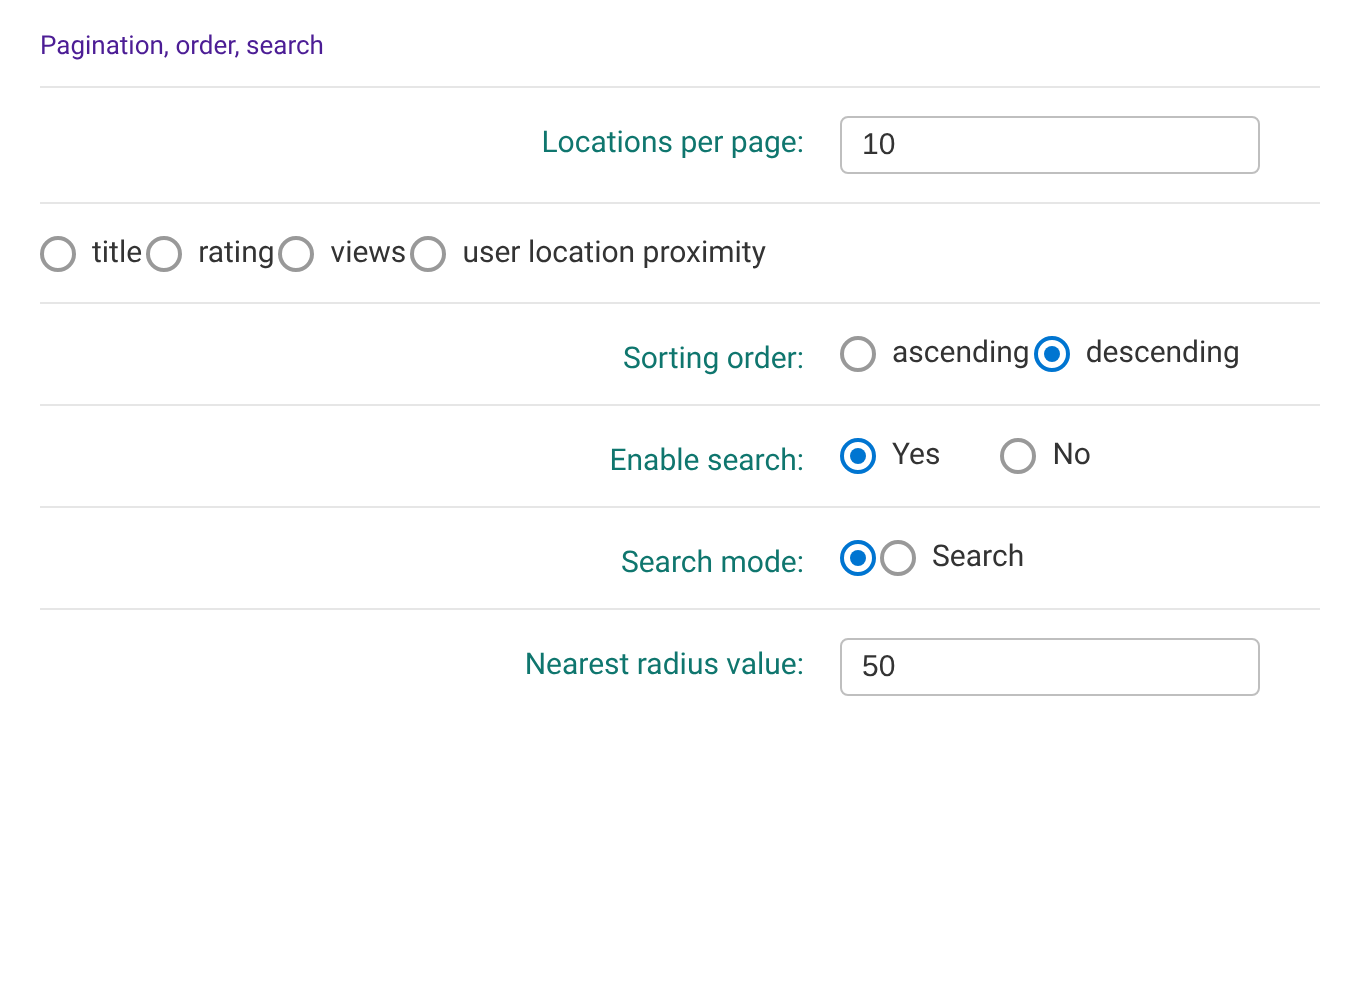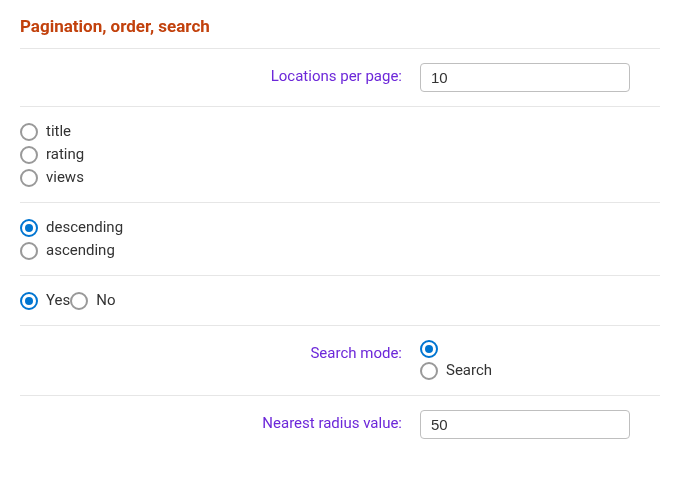--- a/index.html
+++ b/index.html
@@ -5,58 +5,59 @@
     * { margin: 0; padding: 0; box-sizing: border-box; }
     body {
       font-family: -apple-system, BlinkMacSystemFont, "Segoe UI", Roboto, sans-serif;
       font-size: 15px;
       color: #333;
       background: #fff;
       padding: 10px 20px;
       width: 680px;
     }
     .section-title {
-      font-weight: 700;
-      font-size: 17px;
-      color: #c2410c;
+      font-weight: 400;
+      font-size: 13px;
+      color: #4c1d95;
       padding: 6px 0 12px;
     }
     .divider {
       border-top: 1px solid #e6e6e6;
     }
     .field-row {
       display: flex;
       align-items: flex-start;
       padding: 14px 0;
     }
     .field-label {
       width: 400px;
       text-align: right;
       padding-right: 18px;
       padding-top: 4px;
-      color: #6d28d9;
+      color: #0f766e;
     }
     .field-control {
       flex: 1;
     }
     input[type="text"] {
       width: 210px;
       padding: 5px 10px;
       font-size: 15px;
       border: 1px solid #bfbfbf;
       border-radius: 4px;
       color: #333;
     }
     .radio-group-vertical {
       display: flex;
-      flex-direction: column;
+      flex-direction: row;
       gap: 2px;
     }
     .radio-group-horizontal {
       display: flex;
+      gap: 30px;
       text-align: right;
     }
     .radio-item {
       display: flex;
       align-items: center;
       gap: 8px;
       cursor: pointer;
       line-height: 1.4;
     }
     .radio {
@@ -107,42 +108,48 @@
         <span class="radio-label">title</span>
       </label>
       <label class="radio-item">
         <span class="radio"></span>
         <span class="radio-label">rating</span>
       </label>
       <label class="radio-item">
         <span class="radio"></span>
         <span class="radio-label">views</span>
       </label>
-    </div>
-  </div>
-</div>
-
-<div class="divider"></div>
-<div class="field-row">
-  <div class="field-control">
-    <div class="radio-group-vertical">
-      <label class="radio-item">
-        <span class="radio checked"></span>
-        <span class="radio-label">descending</span>
-      </label>
       <label class="radio-item">
         <span class="radio"></span>
-        <span class="radio-label">ascending</span>
+        <span class="radio-label">user location proximity</span>
       </label>
     </div>
   </div>
 </div>
 
 <div class="divider"></div>
 <div class="field-row">
+  <div class="field-label">Sorting order:</div>
+  <div class="field-control">
+    <div class="radio-group-vertical">
+      <label class="radio-item">
+        <span class="radio"></span>
+        <span class="radio-label">ascending</span>
+      </label>
+      <label class="radio-item">
+        <span class="radio checked"></span>
+        <span class="radio-label">descending</span>
+      </label>
+    </div>
+  </div>
+</div>
+
+<div class="divider"></div>
+<div class="field-row">
+  <div class="field-label">Enable search:</div>
   <div class="field-control">
     <div class="radio-group-horizontal">
       <label class="radio-item">
         <span class="radio checked"></span>
         <span class="radio-label">Yes</span>
       </label>
       <label class="radio-item">
         <span class="radio"></span>
         <span class="radio-label">No</span>
       </label>

